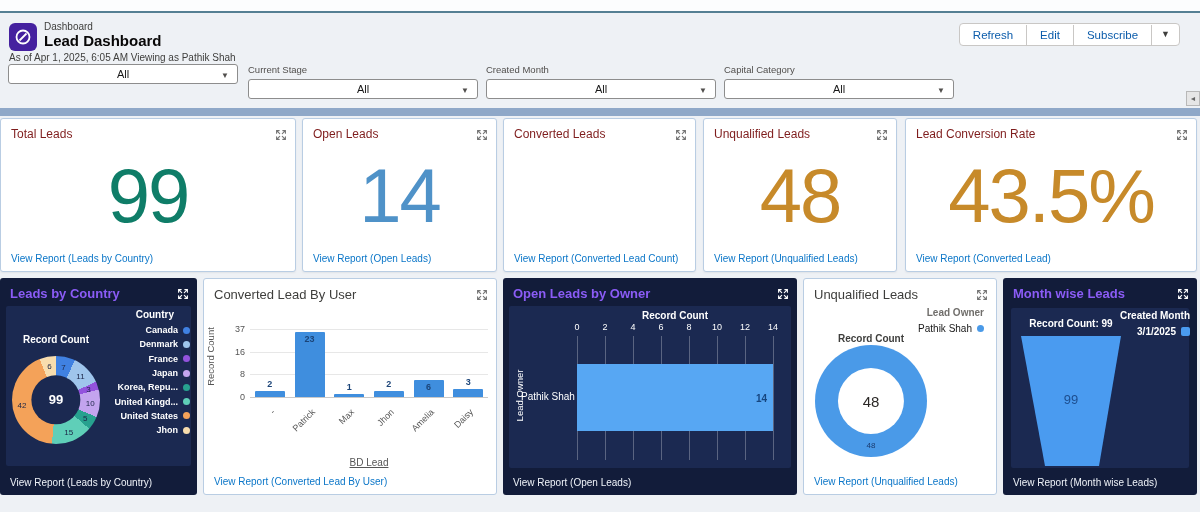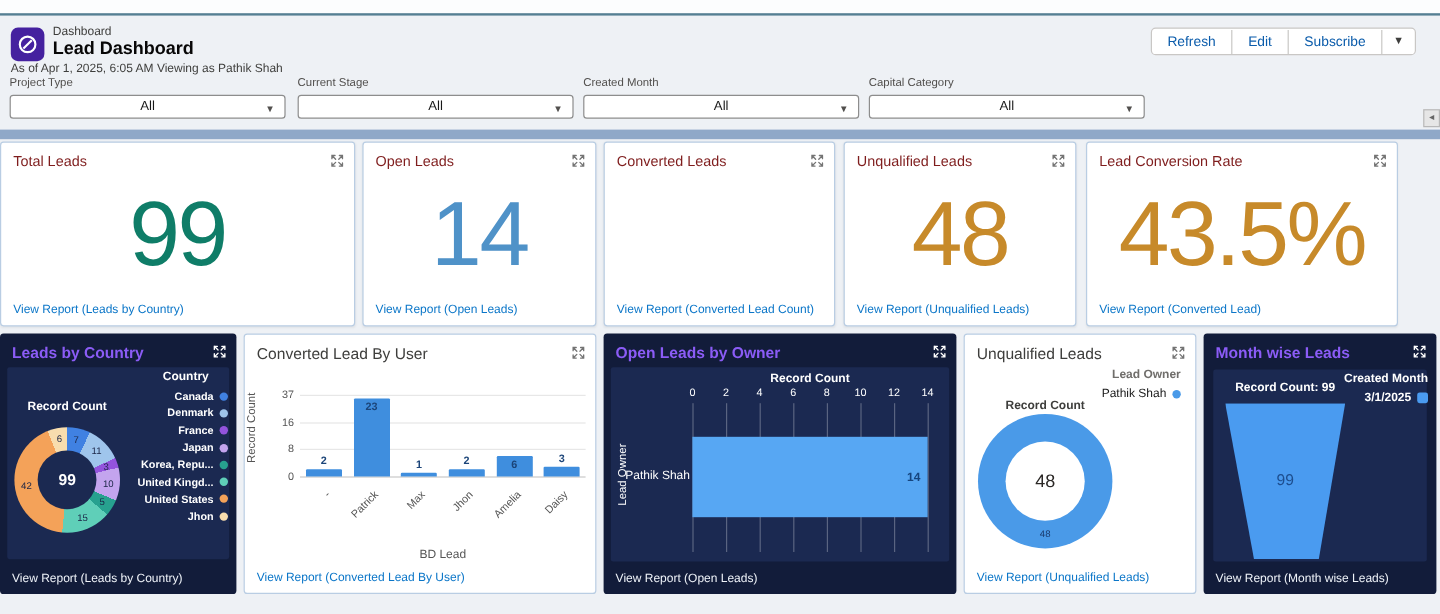--- a/index.html
+++ b/index.html
@@ -63,21 +63,21 @@
 
   
   .plotB { position:absolute; left:46px; top:50px; width:238px; height:68px; }
   .gridB { position:absolute; left:0; width:100%; height:1px; background:#e7e7e7; }
   .tickB { position:absolute; right:100%; margin-right:5px; transform:translateY(-50%); font-size:9px; color:#555; }
   .barB { position:absolute; bottom:0; background:#3f8ede; border-radius:1px 1px 0 0; cursor:pointer; }
   .barB-label { position:absolute; transform:translateX(-50%); font-size:9px; font-weight:bold; color:#1b4478; }
   .xcat { position:absolute; width:52px; text-align:right; transform:rotate(-45deg); transform-origin:100% 0; font-size:9px; color:#555; white-space:nowrap; }
   .rot { transform:rotate(-90deg); white-space:nowrap; }
   .ylabelB { position:absolute; left:-28px; top:72px; width:68px; text-align:center; font-size:9.5px; color:#555; }
-  .xlabelB { position:absolute; left:46px; top:178px; width:238px; text-align:center; font-size:10px; color:#555; }
+  .xlabelB { position:absolute; left:46px; top:178px; width:238px; text-align:center; font-size:10px; color:#555;text-decoration:underline; }
 
   
   .tickC { position:absolute; top:44px; transform:translateX(-50%); font-size:9px; color:#fff; }
   .gridC { position:absolute; top:58px; width:1px; height:124px; background:rgba(255,255,255,.28); }
   .barC { position:absolute; background:#57a7f3; cursor:pointer; }
   .barC-label { position:absolute; right:6px; top:50%; transform:translateY(-50%); font-size:10px; font-weight:bold; color:#16457e; }
   .ylabelC { position:absolute; left:-14px; top:112px; width:60px; text-align:center; font-size:9.5px; color:#fff; }
   .ycatC { position:absolute; left:18px; top:113px; width:52px; text-align:right; font-size:10px; color:#fff; white-space:nowrap; }
 
   
@@ -102,21 +102,20 @@
   <div class="btn-group">
     <div class="btn">Refresh</div>
     <div class="btn">Edit</div>
     <div class="btn">Subscribe</div>
     <div class="btn last">▼</div>
   </div>
 </div>
 
 <div class="filters">
   <div class="filter" style="left:8px">
-    <div class="filter-label">Project Type</div>
     <div class="filter-box">
       <span>All</span>
       <span class="caret">▼</span>
     </div>
   </div>
   <div class="filter" style="left:248px">
     <div class="filter-label">Current Stage</div>
     <div class="filter-box">
       <span>All</span>
       <span class="caret">▼</span>
@@ -185,21 +184,21 @@
         <g stroke="currentColor" stroke-width="1.1" fill="none" stroke-linecap="round">
           <path d="M4.7 4.7 L1.6 1.6 M1.6 4.2 V1.6 H4.2"></path>
           <path d="M7.3 4.7 L10.4 1.6 M7.8 1.6 H10.4 V4.2"></path>
           <path d="M4.7 7.3 L1.6 10.4 M1.6 7.8 V10.4 H4.2"></path>
           <path d="M7.3 7.3 L10.4 10.4 M7.8 10.4 H10.4 V7.8"></path>
         </g>
       </svg></div>
   <div class="kpi-value" style="color: rgb(199, 138, 42);">48</div>
   <div class="view-link">View Report (Unqualified Leads)</div>
 </div>
-<div class="kpi-card" style="left:905px;width:260px">
+<div class="kpi-card" style="left:905px;width:292px">
   <div class="card-title">Lead Conversion Rate</div>
   <div class="expand" style="color: rgb(116, 116, 116);"><svg width="12" height="12" viewBox="0 0 12 12">
         <g stroke="currentColor" stroke-width="1.1" fill="none" stroke-linecap="round">
           <path d="M4.7 4.7 L1.6 1.6 M1.6 4.2 V1.6 H4.2"></path>
           <path d="M7.3 4.7 L10.4 1.6 M7.8 1.6 H10.4 V4.2"></path>
           <path d="M4.7 7.3 L1.6 10.4 M1.6 7.8 V10.4 H4.2"></path>
           <path d="M7.3 7.3 L10.4 10.4 M7.8 10.4 H10.4 V7.8"></path>
         </g>
       </svg></div>
   <div class="kpi-value" style="color: rgb(199, 138, 42);">43.5%</div>

